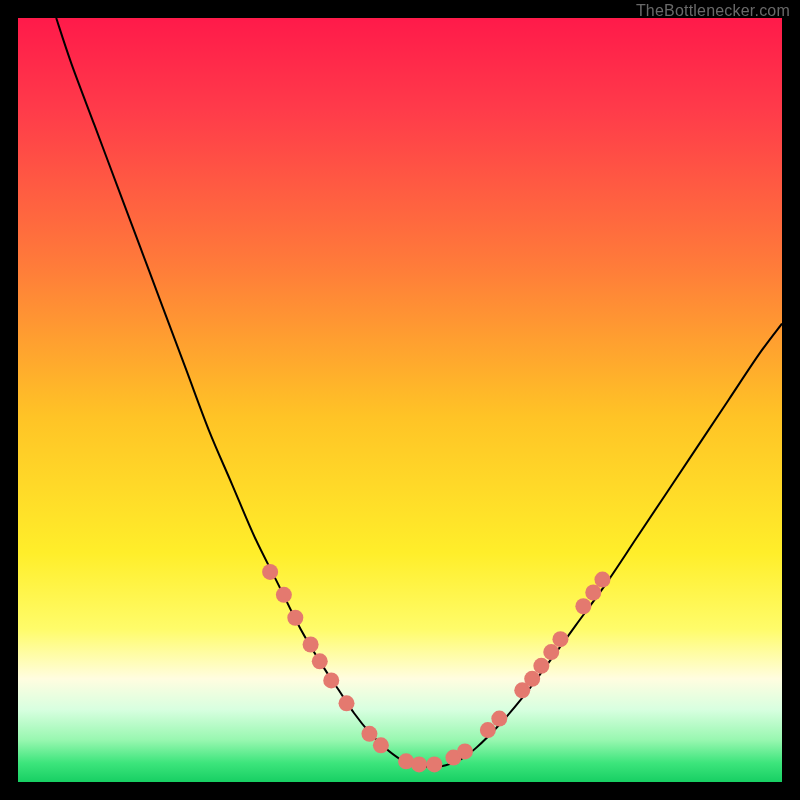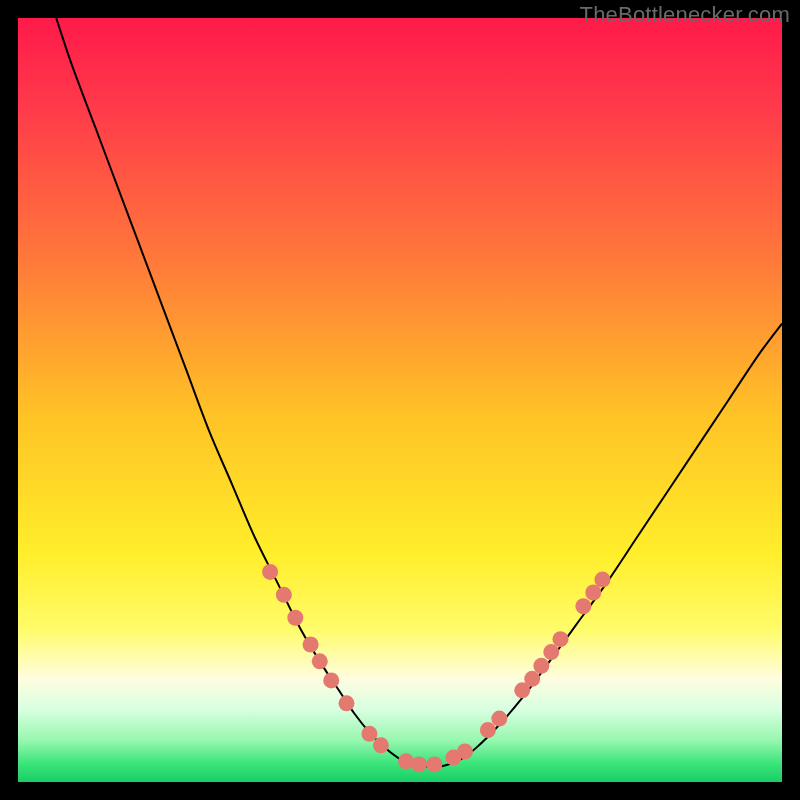--- a/index.html
+++ b/index.html
@@ -24,21 +24,21 @@
     left: 0;
     top: 0;
     width: 764px;
     height: 764px;
   }
   .watermark {
     position: absolute;
     top: 2px;
     right: 10px;
     color: #696969;
-    font-size: 22px;
+    font-size: 16px;
     font-weight: 500;
     letter-spacing: 0.2px;
     z-index: 10;
   }
 </style>
 </head>
 <body>
 
 <div class="frame">
   <svg class="plot" viewBox="0 0 764 764" preserveAspectRatio="none">

